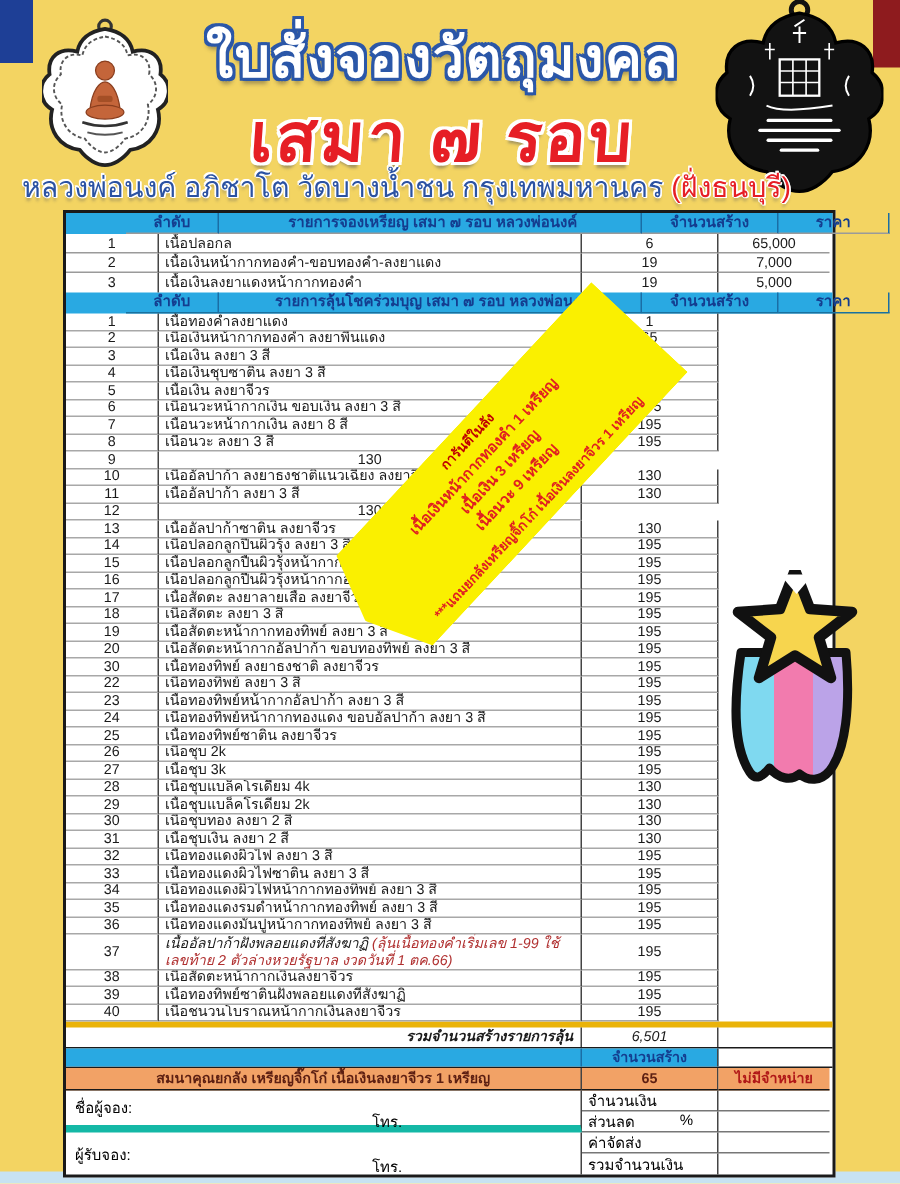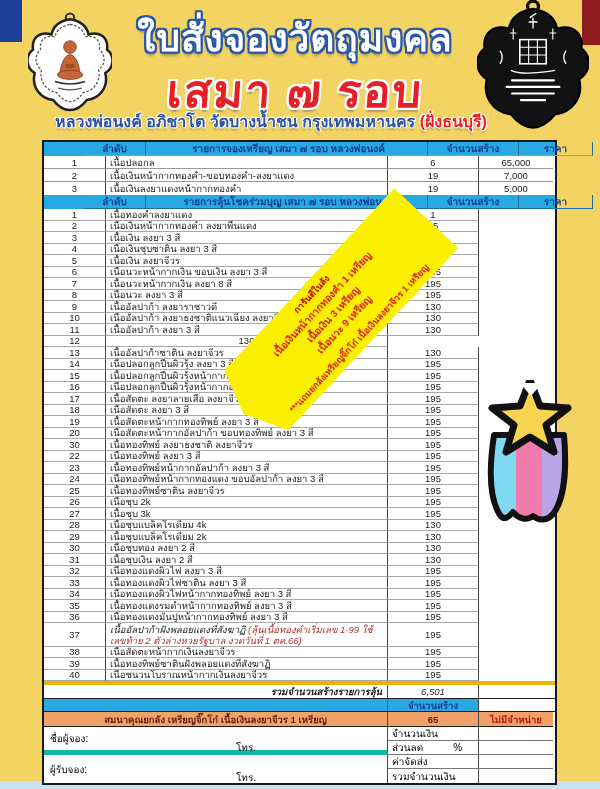--- a/index.html
+++ b/index.html
@@ -27,21 +27,21 @@
   .title2{
     position:absolute;left:110px;top:55px;width:370px;text-align:center;
     font-size:45px;font-weight:bold;color:#E61E25;transform:skewX(-4deg);
     text-shadow:-2px 0 #fff,2px 0 #fff,0 -2px #fff,0 2px #fff,
                 -2px -2px #fff,2px 2px #fff,-2px 2px #fff,2px -2px #fff,
                 0 4px 2px rgba(90,90,90,.5);
     letter-spacing:2px;
   }
   .subtitle{
     position:absolute;left:0;top:109px;width:542px;text-align:center;
-    font-size:16px;font-weight:bold;color:#2B52A2;
+    font-size:19px;font-weight:normal;color:#2B52A2;
     text-shadow:-1px 0 #fff,1px 0 #fff,0 -1px #fff,0 1px #fff,1px 1px #fff,-1px -1px #fff,
                 0 3px 2px rgba(90,90,90,.4);
   }
   .subtitle .red{color:#E61E25;}
 
   
   .sheet{
     position:absolute;left:42px;top:140px;width:515px;background:#fff;
     border:2px solid #1a1a1a;box-sizing:border-box;z-index:1;
   }
@@ -75,21 +75,21 @@
   .band .ca{border-right:1px solid #1a6ea5;}
   
   .bonus.row{grid-template-columns:344px 91px 74px;height:16px;border-top:1px solid #1a1a1a;}
   .bonus .c{background:#F2A266;font-weight:bold;color:#5c1f12;border-bottom:1px solid #1a1a1a;}
   .bonus .ca,.bonus .cb{border-right:1px solid #444;}
   .bonus .cc{color:#B01818;}
   
   .form{display:grid;grid-template-columns:344px 91px 74px;grid-auto-rows:14px;}
   .fcell{box-sizing:border-box;font-size:10px;display:flex;align-items:center;border-bottom:1px solid #777;}
   .fleft{grid-row:span 2;position:relative;padding-left:6px;border-right:1px solid #444;border-bottom:5px solid #14b8a6;}
-  .fleft .tel{position:absolute;left:192px;margin-top:17px;}
+  .fleft .tel{position:absolute;left:204px;margin-top:17px;}
   .flab{padding-left:4px;border-right:1px solid #444;justify-content:flex-start;}
   .flab .pct{margin-left:30px;}
   .fblank{border-bottom:1px solid #777;}
   .form > .lastb{border-bottom:none;}
 
   
   .ribbon{
     position:absolute;left:201px;top:272px;width:268px;height:88px;z-index:3;
     background:#FAF000;transform:rotate(-47deg);
     clip-path:polygon(0 50%,7% 0,100% 0,100% 100%,7% 100%);
@@ -265,24 +265,20 @@
           <div class="c c2">
             <span>เนื้อนวะ ลงยา 3 สี</span>
             <span class="note"></span>
           </div>
           <div class="c c3">195</div>
           <div class="c c4"></div>
         </div>
 
         <div class="row">
           <div class="c c1">9</div>
-          <div class="c c2">
-            <span>เนื้ออัลปาก้า ลงยาราชาวดี</span>
-            <span class="note"></span>
-          </div>
           <div class="c c3">130</div>
           <div class="c c4"></div>
         </div>
 
         <div class="row">
           <div class="c c1">10</div>
           <div class="c c2">
             <span>เนื้ออัลปาก้า ลงยาธงชาติแนวเฉียง ลงยาจีวร</span>
             <span class="note"></span>
           </div>

